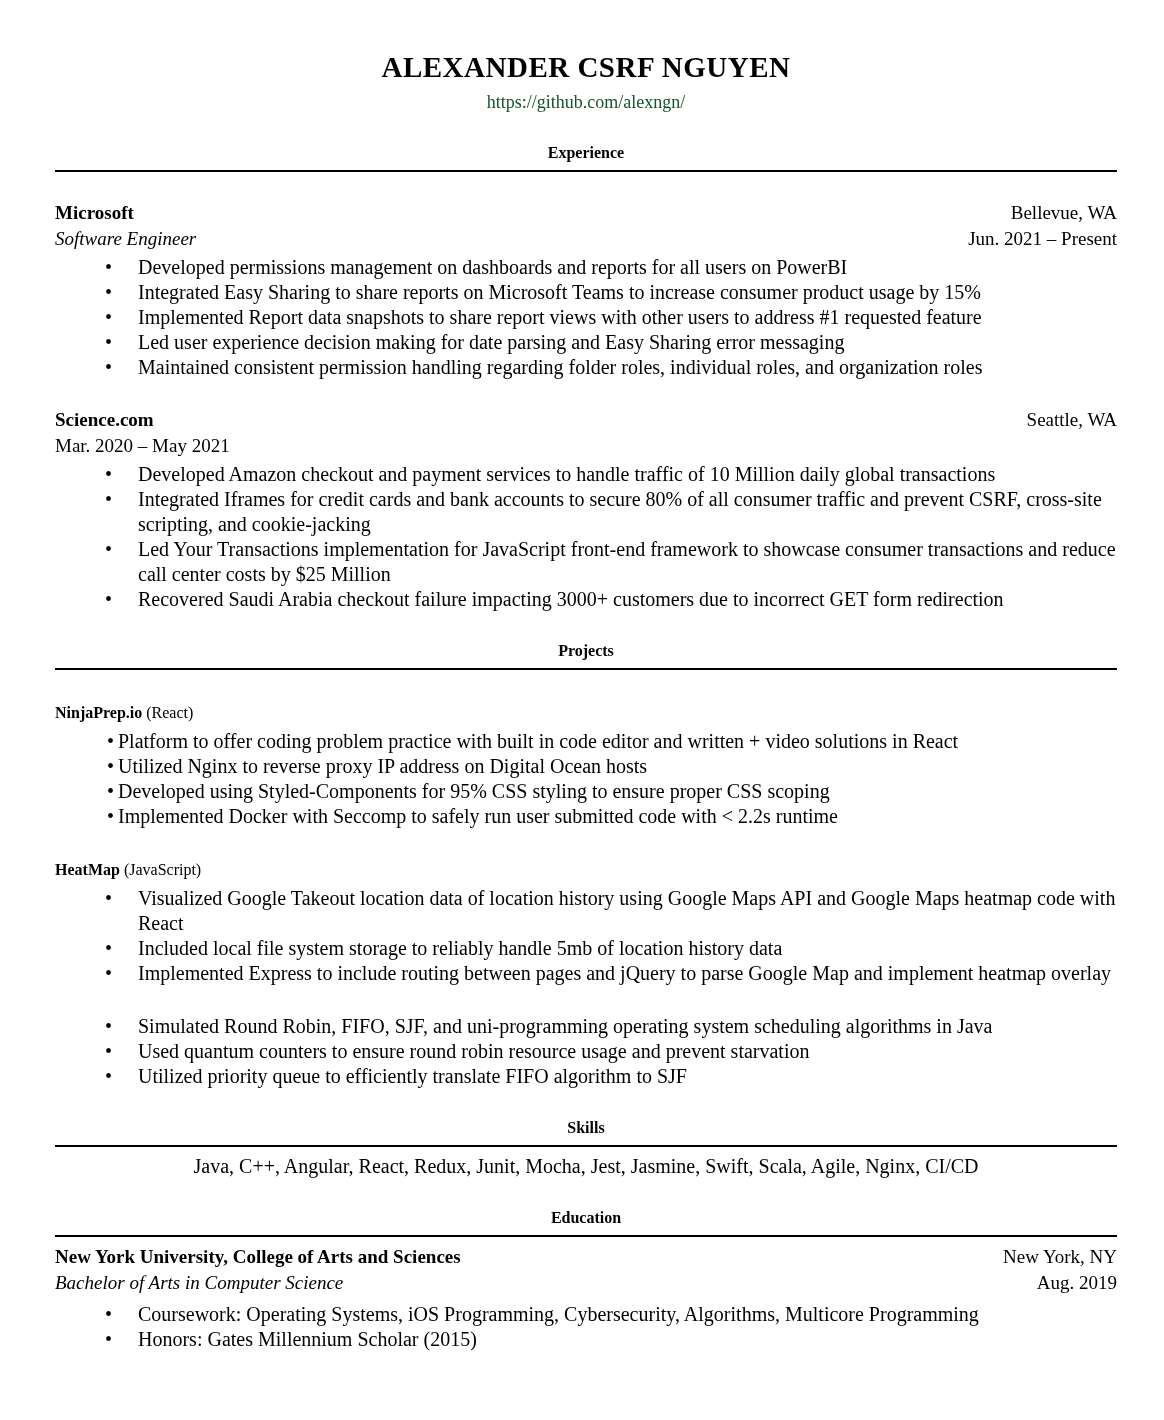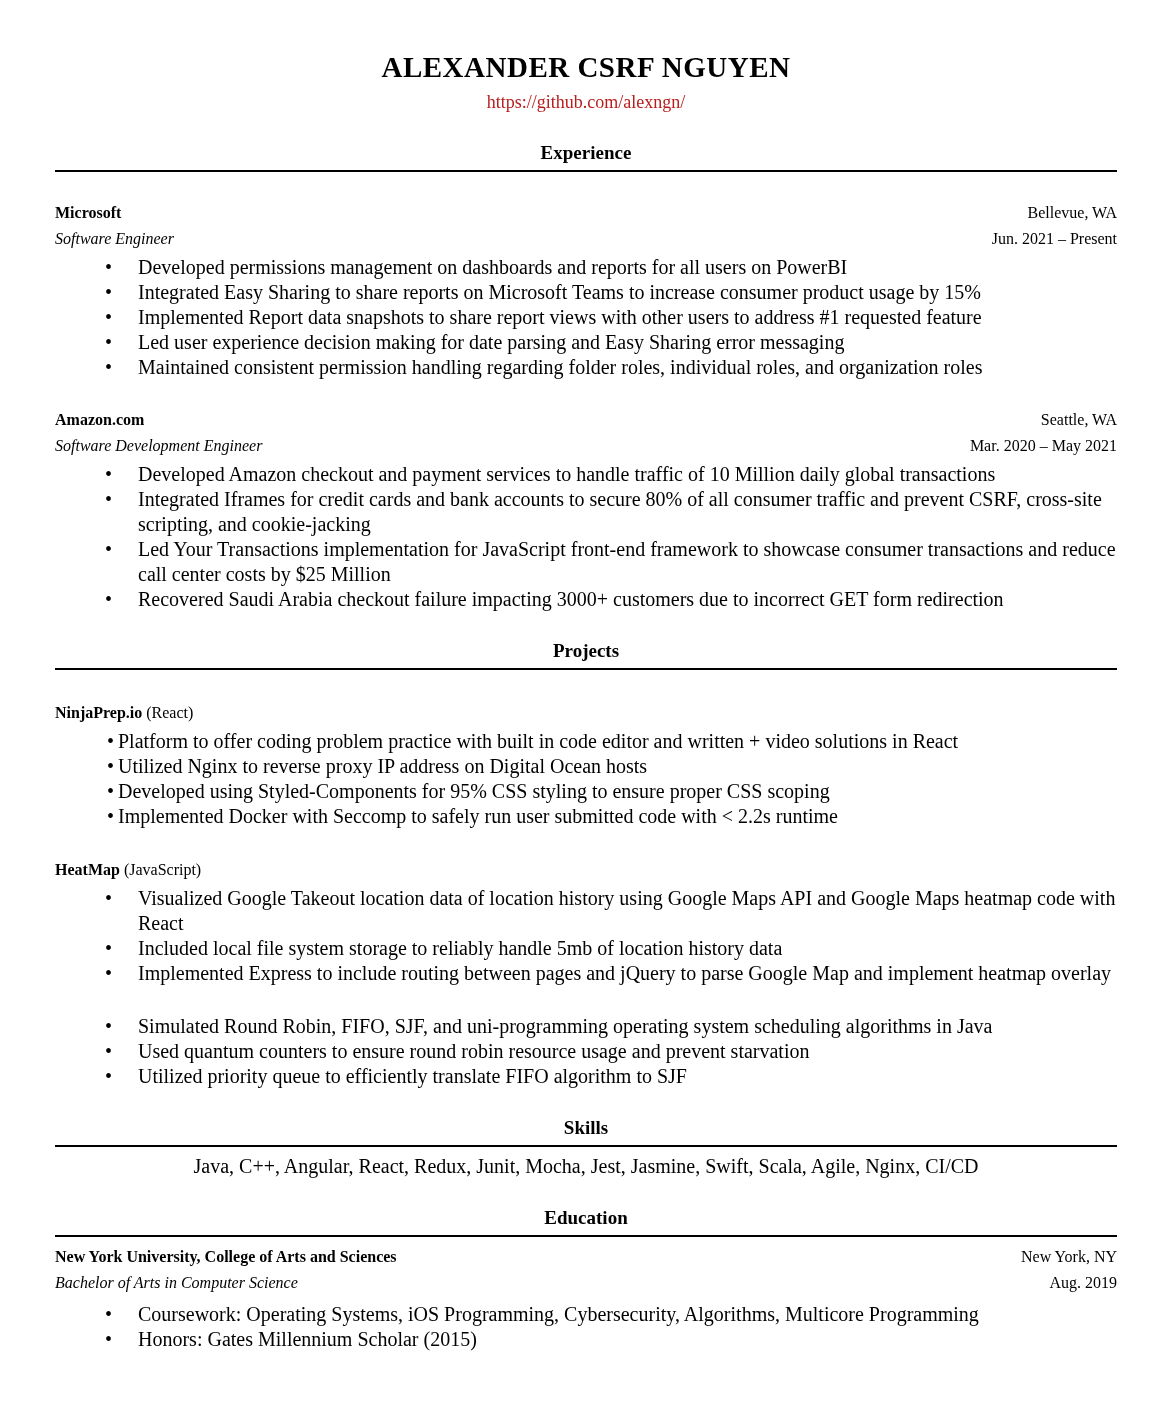--- a/index.html
+++ b/index.html
@@ -22,41 +22,41 @@
   .candidate-name {
     font-size: 29px;
     font-weight: bold;
     letter-spacing: 0.5px;
     line-height: 34px;
   }
   .github-link {
     font-size: 18px;
     line-height: 24px;
     margin-top: 6px;
-    color: #b91c1c;
+    color: #14532d;
     text-decoration: none;
     display: inline-block;
   }
   
   .section { margin-top: 26px; }
   .section-heading {
     text-align: center;
-    font-size: 19px;
+    font-size: 16px;
     font-weight: bold;
     line-height: 26px;
     padding-bottom: 4px;
     border-bottom: 2px solid #000;
   }
   
   .entry { margin-top: 27px; }
   .entry.first { margin-top: 28px; }
   .entry-row {
     display: flex;
     justify-content: space-between;
-    font-size: 16px;
+    font-size: 19px;
     line-height: 26px;
   }
   .company { font-weight: bold; }
   .role { font-style: italic; }
   .right-col { text-align: center; white-space: nowrap; }
   
   ul.bullets {
     list-style: none;
     margin: 3px 0 0 0;
     padding: 0;
@@ -117,25 +117,24 @@
         <li>Developed permissions management on dashboards and reports for all users on PowerBI</li>
         <li>Integrated Easy Sharing to share reports on Microsoft Teams to increase consumer product usage by 15%</li>
         <li>Implemented Report data snapshots to share report views with other users to address #1 requested feature</li>
         <li>Led user experience decision making for date parsing and Easy Sharing error messaging</li>
         <li>Maintained consistent permission handling regarding folder roles, individual roles, and organization roles</li>
       </ul>
     </div>
 
     <div class="entry">
       <div class="entry-row">
-        <span class="company">Amazon.com</span>
+        <span class="company">Science.com</span>
         <span class="right-col">Seattle, WA</span>
       </div>
       <div class="entry-row">
-        <span class="role">Software Development Engineer</span>
         <span class="right-col">Mar. 2020 – May 2021</span>
       </div>
       <ul class="bullets">
         <li>Developed Amazon checkout and payment services to handle traffic of 10 Million daily global transactions</li>
         <li>Integrated Iframes for credit cards and bank accounts to secure 80% of all consumer traffic and prevent CSRF, cross-site scripting, and cookie-jacking</li>
         <li>Led Your Transactions implementation for JavaScript front-end framework to showcase consumer transactions and reduce call center costs by $25 Million</li>
         <li>Recovered Saudi Arabia checkout failure impacting 3000+ customers due to incorrect GET form redirection</li>
       </ul>
     </div>
   </div>

